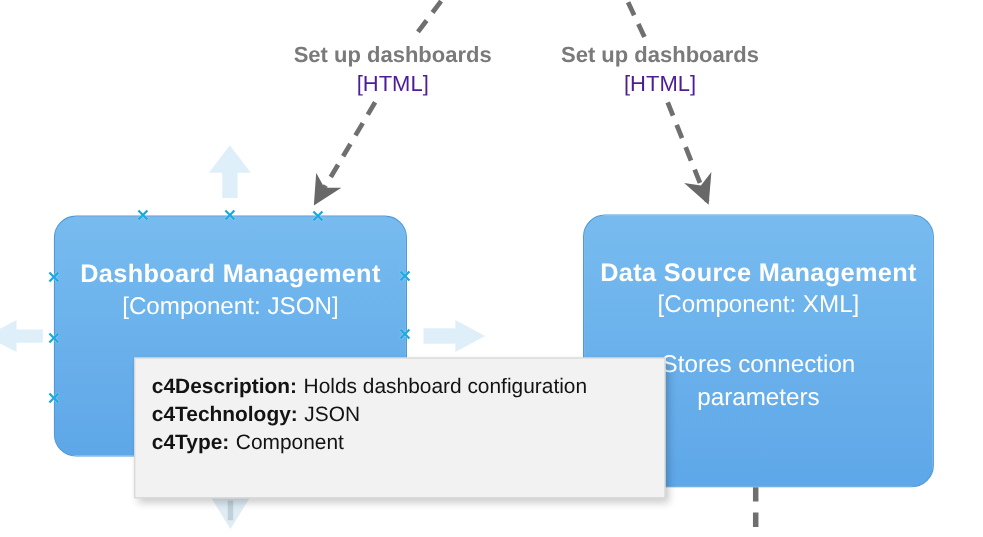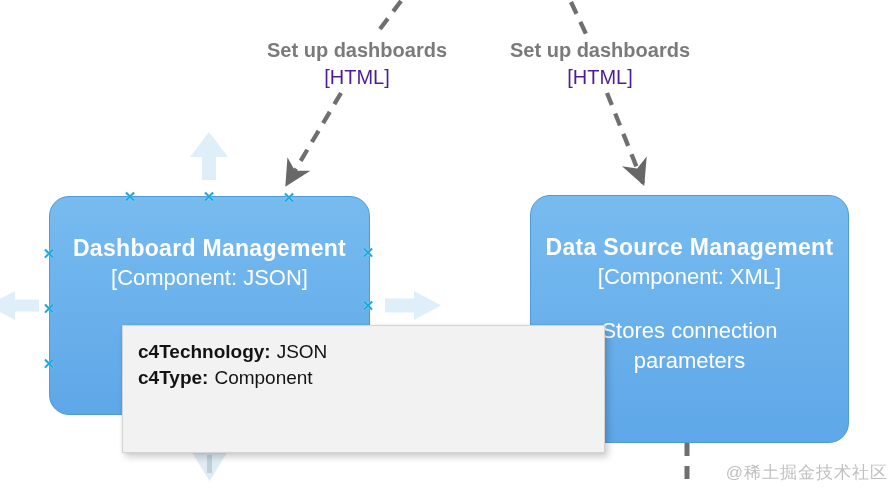--- a/index.html
+++ b/index.html
@@ -98,22 +98,24 @@
   <span class="handle" style="left:209px;top:196px;">✕</span>
   <span class="handle" style="left:289px;top:197px;">✕</span>
   <span class="handle" style="left:49px;top:253px;">✕</span>
   <span class="handle" style="left:49px;top:308px;">✕</span>
   <span class="handle" style="left:49px;top:363px;">✕</span>
   <span class="handle" style="left:368px;top:252px;">✕</span>
   <span class="handle" style="left:368px;top:305px;">✕</span>
 
   <div class="tooltip">
     <div class="tooltip-row">
+      <b class="tt-label">c4Description:</b><span class="tt-value">Holds dashboard configuration</span>
+    </div>
+    <div class="tooltip-row">
       <b class="tt-label">c4Technology:</b><span class="tt-value">JSON</span>
     </div>
     <div class="tooltip-row">
       <b class="tt-label">c4Type:</b><span class="tt-value">Component</span>
     </div>
   </div>
 
-  <div class="watermark">@稀土掘金技术社区</div>
 
 </div>
 
 </body></html>

